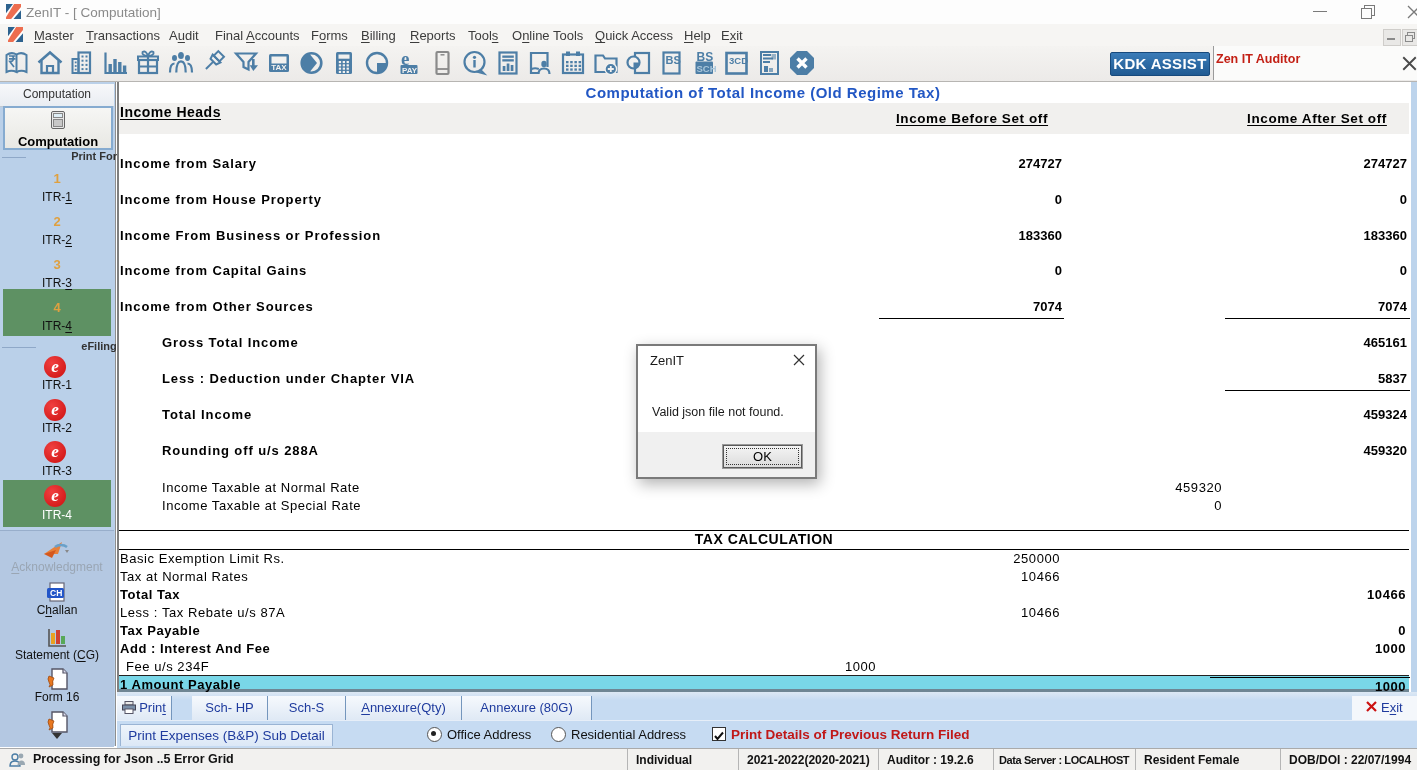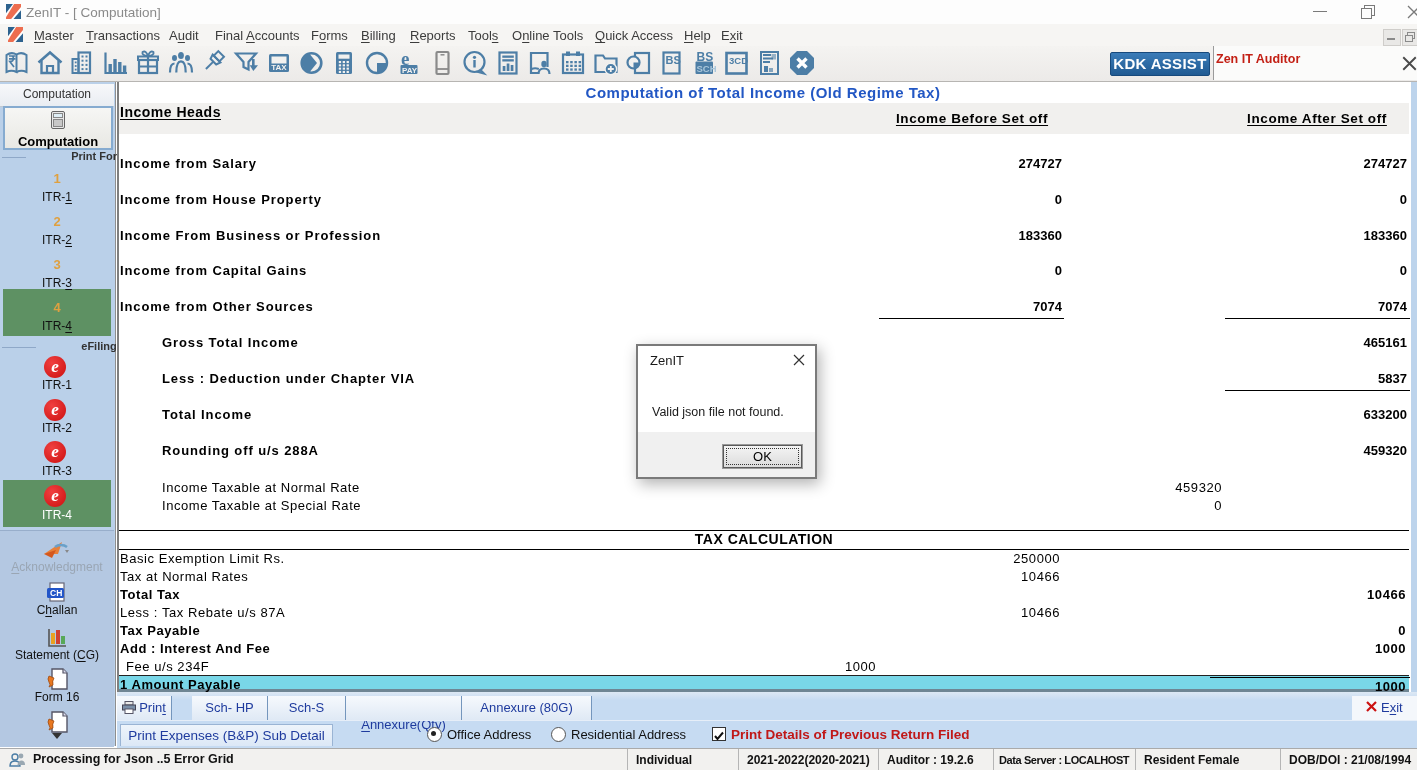--- a/index.html
+++ b/index.html
@@ -375,21 +375,21 @@
 <div class="n1" style="top:299px">7074</div>
 <div class="n2" style="top:299px">7074</div>
 <div class="hline" style="left:879px;top:318px;width:185px;"></div>
 <div class="hline" style="left:1225px;top:318px;width:185px;"></div>
 <div class="rowlab2" style="top:335px">Gross Total Income</div>
 <div class="n2" style="top:335px">465161</div>
 <div class="rowlab2" style="top:371px">Less : Deduction under Chapter VIA</div>
 <div class="n2" style="top:371px">5837</div>
 <div class="hline" style="left:1225px;top:390px;width:185px;"></div>
 <div class="rowlab2" style="top:407px">Total Income</div>
-<div class="n2" style="top:407px">633200</div>
+<div class="n2" style="top:407px">459324</div>
 <div class="rowlab2" style="top:443px">Rounding off u/s 288A</div>
 <div class="n2" style="top:443px">459320</div>
 <div class="norm" style="left:162px;top:480px">Income Taxable at Normal Rate</div>
 <div class="norm" style="left:1022px;top:480px;width:200px;text-align:right;">459320</div>
 <div class="norm" style="left:162px;top:498px">Income Taxable at Special Rate</div>
 <div class="norm" style="left:1022px;top:498px;width:200px;text-align:right;">0</div>
 
 <div class="hline" style="left:119px;top:530px;width:1290px;"></div>
 <div class="abs" style="left:119px;top:531px;width:1290px;text-align:center;font-size:14px;font-weight:bold;letter-spacing:0.5px;">TAX CALCULATION</div>
 <div class="hline" style="left:119px;top:549px;width:1290px;"></div>
@@ -416,21 +416,21 @@
 <div class="abs" style="left:1411px;top:82px;width:6px;height:612px;background:#bdd4ec;"></div>
 
 <div class="abs" id="botpanel"></div>
 <div class="tab1" style="left:117px;width:55px;padding-top:4px;box-sizing:border-box;"><svg width="14" height="13" viewBox="0 0 14 13" style="vertical-align:-2px;margin-right:3px">
       <rect x="3" y="0.5" width="8" height="3.5" fill="#e8e8e8" stroke="#556" stroke-width="1"></rect>
       <rect x="0.5" y="4" width="13" height="5" fill="#7a8fa8" stroke="#445" stroke-width="1"></rect>
       <rect x="3" y="8" width="8" height="4.5" fill="#fff" stroke="#556" stroke-width="1"></rect>
     </svg>Prin<u>t</u></div>
 <div class="tab1" style="left:192px;width:76px;padding-top:4px;box-sizing:border-box;">Sch- HP</div>
 <div class="tab1" style="left:268px;width:78px;padding-top:4px;box-sizing:border-box;">Sch-S</div>
-<div class="tab1" style="left:346px;width:116px;padding-top:21px;box-sizing:border-box;"><u>A</u>nnexure(Qty)</div>
+<div class="tab1" style="left:346px;width:116px;padding-top:4px;box-sizing:border-box;"><u>A</u>nnexure(Qty)</div>
 <div class="tab1" style="left:462px;width:130px;padding-top:4px;box-sizing:border-box;">Annexure (80G)</div>
 <div class="abs" id="exitseg"><svg width="11" height="11" viewBox="0 0 11 11" style="margin-right:4px">
       <path d="M1 1 L10 10 M10 1 L1 10" stroke="#cc1111" stroke-width="2.2"></path>
     </svg>E<u>x</u>it</div>
 <div class="abs" style="left:120px;top:724px;width:213px;height:22px;background:linear-gradient(#eef4fb,#dce8f6);border:1px solid #9ab4d4;border-bottom:none;color:#1f3b9e;font-size:13.5px;text-align:center;padding-top:3px;box-sizing:border-box;">Print Expenses (B&amp;P) Sub Detail</div>
 <div class="abs" style="left:427px;top:727px;width:13px;height:13px;border-radius:50%;background:#fff;border:1px solid #555;"></div>
 <div class="abs" style="left:431px;top:731px;width:5px;height:5px;border-radius:50%;background:#222;"></div>
 <div class="abs" style="left:447px;top:727px;font-size:13px;color:#111;">Office Address</div>
 <div class="abs" style="left:551px;top:727px;width:13px;height:13px;border-radius:50%;background:#fff;border:1px solid #555;"></div>
 <div class="abs" style="left:571px;top:727px;font-size:13px;color:#111;">Residential Address</div>
@@ -448,21 +448,21 @@
 <circle cx="13" cy="4" r="2.4" fill="#9aa8b2"></circle>
 <path d="M9.5 13 Q10 8.5 13.5 8.5 Q17 8.5 17 13 Z" fill="#9aa8b2"></path>
 </svg>
 <div id="sbicon" class="abs" style="left:8px;top:751px;"></div>
 <div class="abs" style="left:33px;top:752px;font-size:12.5px;font-weight:bold;color:#111;">Processing for Json ..5 Error Grid</div>
 <div class="seg" style="left:627px;width:111px;">Individual</div>
 <div class="seg" style="left:738px;width:140px;">2021-2022(2020-2021)</div>
 <div class="seg" style="left:878px;width:115px;">Auditor : 19.2.6</div>
 <div class="seg" style="left:993px;width:142px;font-size:11px;letter-spacing:-0.4px;padding-left:5px;padding-top:5px;">Data Server : LOCALHOST</div>
 <div class="seg" style="left:1135px;width:145px;">Resident Female</div>
-<div class="seg" style="left:1280px;width:137px;">DOB/DOI : 21/08/1994</div>
+<div class="seg" style="left:1280px;width:137px;">DOB/DOI : 22/07/1994</div>
 
 <div class="abs" id="dlg">
 <div style="position:absolute;left:12px;top:7px;font-size:13px;color:#1a1a1a;">ZenIT</div>
 <svg style="position:absolute;right:10px;top:8px" width="12" height="12" viewBox="0 0 12 12">
       <path d="M1 1 L11 11 M11 1 L1 11" stroke="#333" stroke-width="1.2"></path>
     </svg>
 <div style="position:absolute;left:14px;top:52px;font-size:12.5px;color:#1a1a1a;margin-top:7px;">Valid json file not found.</div>
 <div id="dlgfoot"></div>
 <div id="okbtn">OK</div>
 </div>

